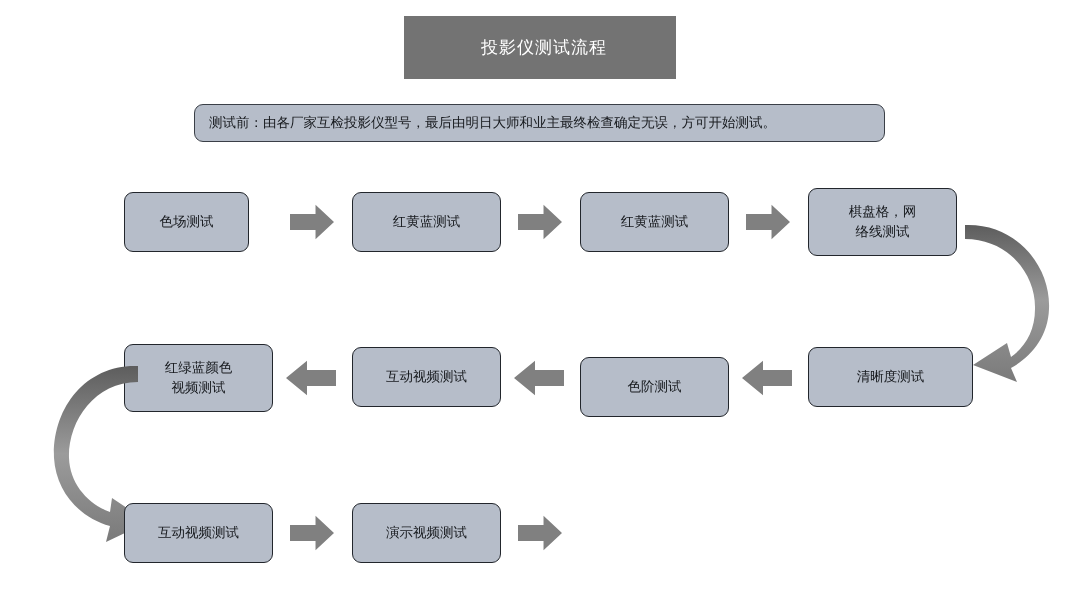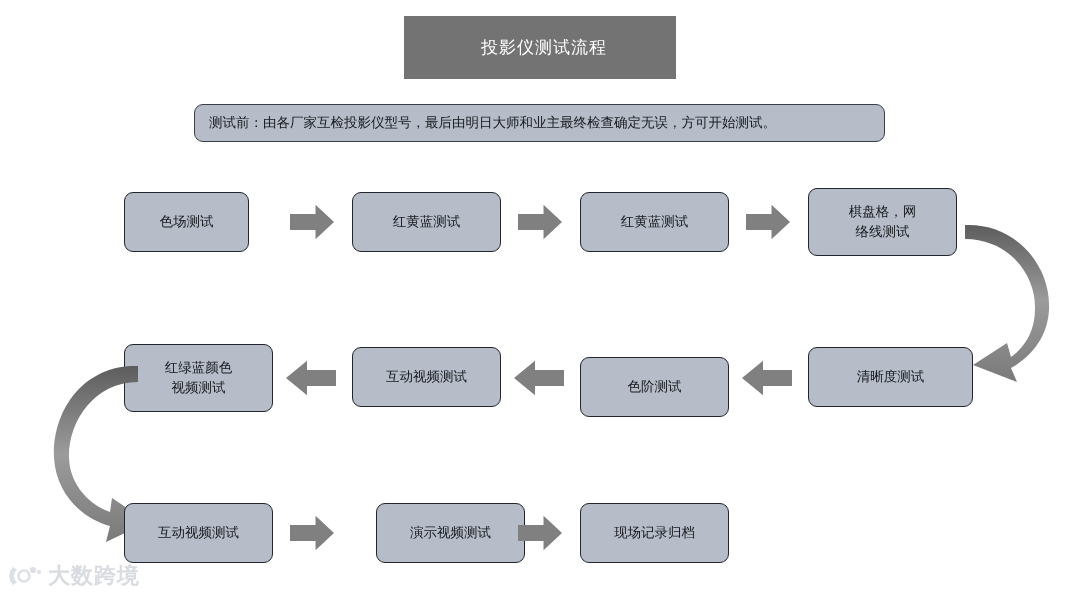--- a/index.html
+++ b/index.html
@@ -207,32 +207,20 @@
              C 60 152, 42 132, 41 106
              C 40 70, 66 30, 110 30
              Z" fill="url(#gradLeft)"></path>
   </svg>
 
   <div class="node" style="left:124px; top:503px; width:149px; height:60px;">
     <span class="node-label">互动视频测试</span>
   </div>
   <div class="arrow right" style="left:290px; top:515px;"></div>
 
-  <div class="node" style="left:352px; top:503px; width:149px; height:60px;margin-left:24px;">
+  <div class="node" style="left:352px; top:503px; width:149px; height:60px;">
     <span class="node-label">演示视频测试</span>
   </div>
   <div class="arrow right" style="left:518px; top:515px;"></div>
 
-  <div class="node" style="left:580px; top:503px; width:149px; height:60px;">
-    <span class="node-label">现场记录归档</span>
-  </div>
-
-  <div class="watermark">
-    <svg width="34" height="26" viewBox="0 0 34 26">
-      <path d="M5 4 C0 9, 0 17, 5 22 L9 19 C5 16, 5 10, 9 7 Z" fill="#c3c8d0"></path>
-      <circle cx="16" cy="13" r="5.5" fill="none" stroke="#c3c8d0" stroke-width="2.6"></circle>
-      <circle cx="25" cy="7" r="3.1" fill="#c3c8d0"></circle>
-      <circle cx="31" cy="9" r="2.1" fill="#c3c8d0"></circle>
-    </svg>
-    <span class="wm-text">大数跨境</span>
-  </div>
+
 
 </div>
 
 </body></html>

